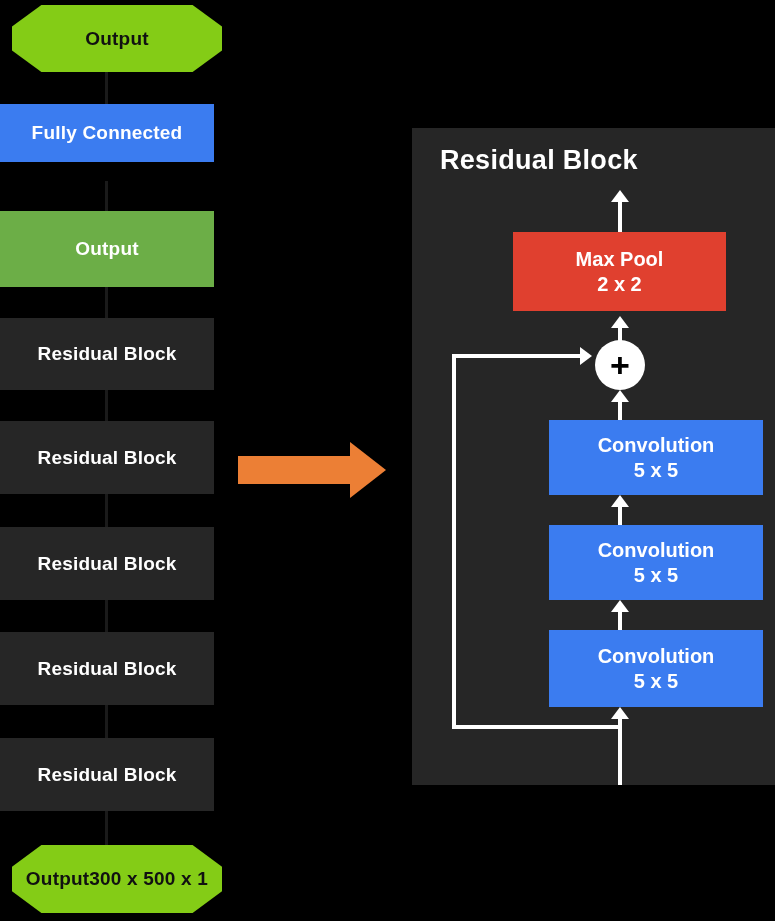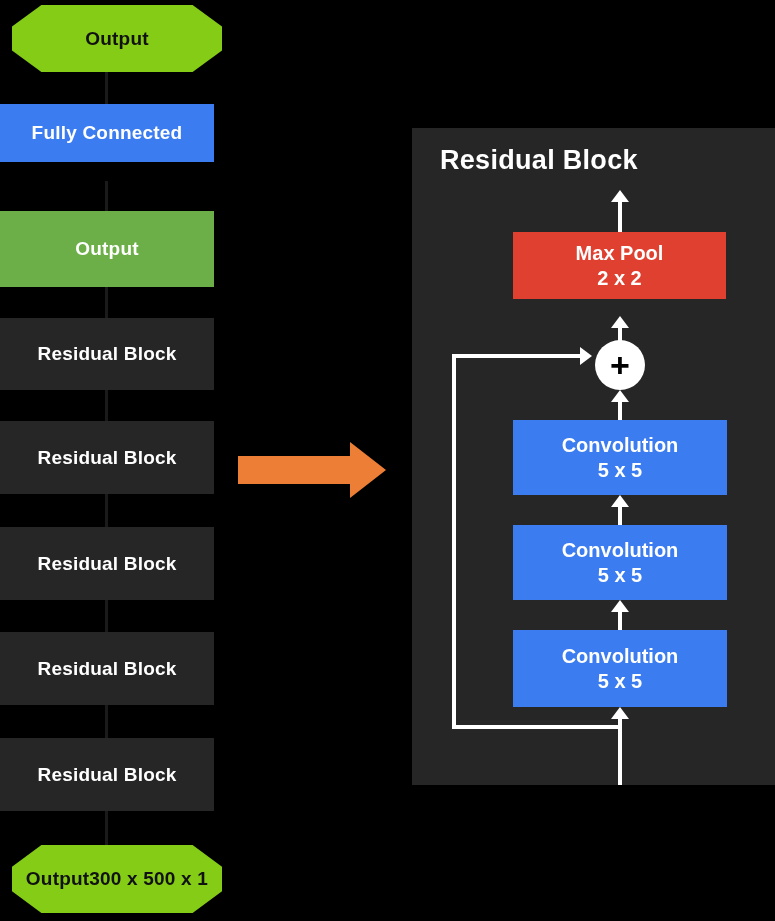--- a/index.html
+++ b/index.html
@@ -69,21 +69,21 @@
   }
 
   .node {
     position: absolute;
     display: flex; flex-direction: column;
     align-items: center; justify-content: center;
     color: #ffffff; font-weight: bold; font-size: 20px; line-height: 1.25;
     text-align: center;
   }
   .node.maxpool { background: #e0402f; }
-  .node.conv    { background: #3b7cf0; }
+  .node.conv    { background: #3b7cf0; margin-left: 36px; }
 
   
   .vline { position: absolute; width: 4px; background: #ffffff; }
   .hline { position: absolute; height: 4px; background: #ffffff; }
   .uparrow {
     position: absolute; width: 0; height: 0;
     border-left: 9px solid transparent;
     border-right: 9px solid transparent;
     border-bottom: 12px solid #ffffff;
   }
@@ -167,21 +167,21 @@
     <div class="arrow-head"></div>
   </div>
 
   <div id="panel">
 
     <div id="panel-title">Residual Block</div>
 
     <div class="vline" style="left:206px; top:72px; height:34px;"></div>
     <div class="uparrow" style="left:199px; top:62px;"></div>
 
-    <div class="node maxpool" style="left:101px; top:104px; width:213px; height:67px;">
+    <div class="node maxpool" style="left:101px; top:104px; width:213px; height:79px;">
       <span>Max Pool</span>
       <span>2 x 2</span>
     </div>
 
     <div class="vline" style="left:206px; top:198px; height:24px;"></div>
     <div class="uparrow" style="left:199px; top:188px;"></div>
 
     <div id="plus-node" style="left:183px; top:212px;">
       <span>+</span>
     </div>

